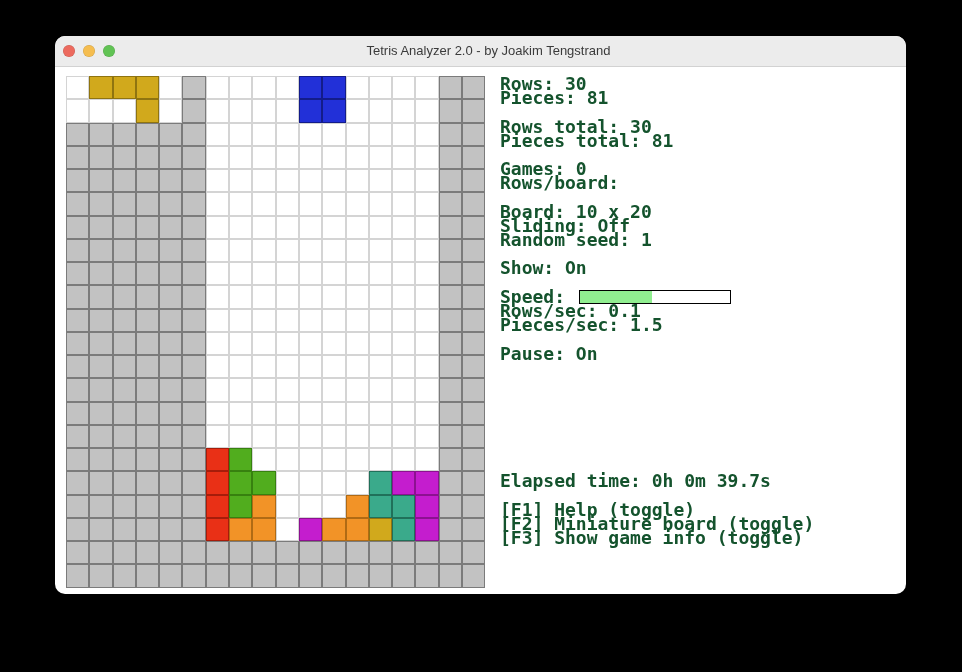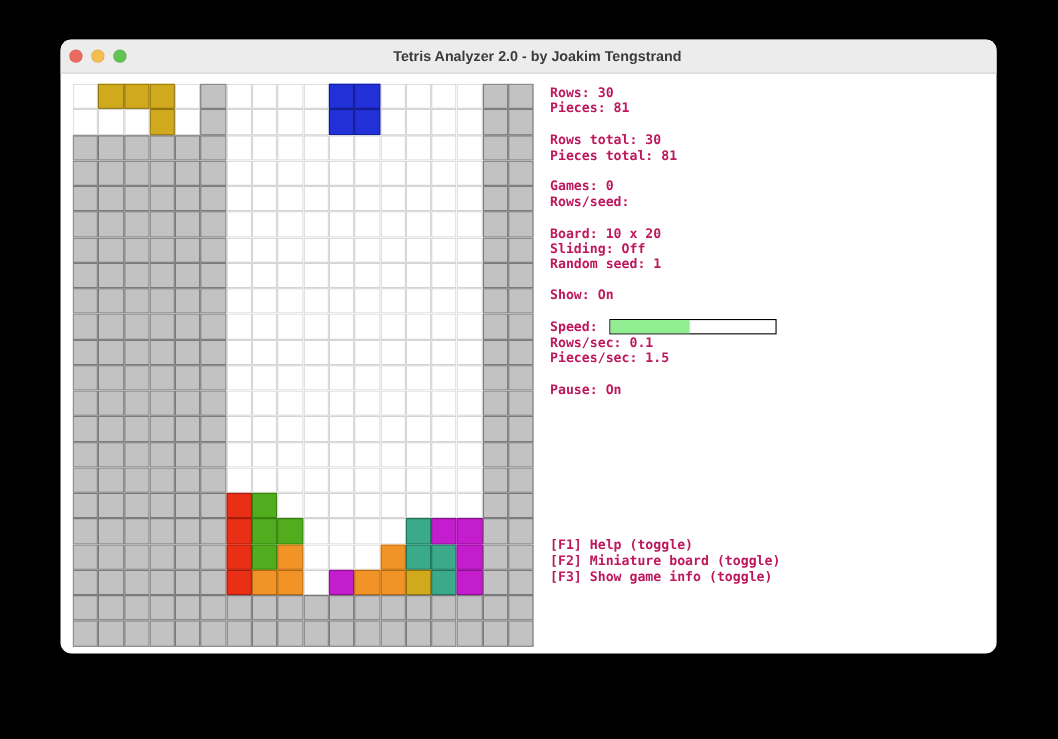--- a/index.html
+++ b/index.html
@@ -10,36 +10,36 @@
   .window{
     position:absolute;left:55px;top:36px;width:851px;height:558px;
     background:#ffffff;border-radius:10px;overflow:hidden;
     box-shadow:0 18px 40px rgba(0,0,0,0.55);
   }
   .titlebar{
     position:relative;height:30px;background:#ececec;border-bottom:1px solid #d2d2d2;
   }
   .title{
     position:absolute;left:0;right:0;top:0;height:30px;line-height:30px;
-    text-align:center;font-size:13px;font-weight:bold;color:#3b3b3b;margin-left:16px;
+    text-align:center;font-size:13px;font-weight:normal;color:#3b3b3b;margin-left:16px;
   }
   .lights{position:absolute;left:8px;top:9px;display:flex;gap:8px;}
   .light{width:12px;height:12px;border-radius:50%;display:inline-block;
     box-shadow:inset 0 0 0 0.5px rgba(0,0,0,0.15);}
   .board{
     position:absolute;left:11px;top:40px;
     display:grid;
     grid-template-columns:repeat(18,23.3px);
     grid-template-rows:repeat(22,23.25px);
   }
   .cell{width:23.3px;height:23.25px;}
   .panel{
     position:absolute;left:445px;top:41px;width:390px;
     font-family:"DejaVu Sans Mono","Liberation Mono",monospace;
-    font-size:12px;font-weight:600;color:#be185d;
+    font-size:18px;font-weight:600;color:#14532d;
   }
   .pline{height:14.2px;line-height:14.2px;white-space:pre;display:flex;align-items:center;}
   .speedbar{
     display:inline-block;width:150px;height:12px;border:1px solid;
     background:#ffffff;margin-left:3px;position:relative;vertical-align:middle;
   }
   .speedfill{display:block;height:100%;}
 </style>
 </head>
 <body>
@@ -452,39 +452,40 @@
       <div class="cell" style="background: rgb(194, 194, 194); box-shadow: rgb(123, 123, 123) 0px 0px 0px 1px inset;"></div>
     </div>
   <div class="panel">
       <div class="pline"><span>Rows: 30</span></div>
       <div class="pline"><span>Pieces: 81</span></div>
       <div class="pline"><span></span></div>
       <div class="pline"><span>Rows total: 30</span></div>
       <div class="pline"><span>Pieces total: 81</span></div>
       <div class="pline"><span></span></div>
       <div class="pline"><span>Games: 0</span></div>
-      <div class="pline"><span>Rows/seed:</span></div>
+      <div class="pline"><span>Rows/board:</span></div>
       <div class="pline"><span></span></div>
       <div class="pline"><span>Board: 10 x 20</span></div>
       <div class="pline"><span>Sliding: Off</span></div>
       <div class="pline"><span>Random seed: 1</span></div>
       <div class="pline"><span></span></div>
       <div class="pline"><span>Show: On</span></div>
       <div class="pline"><span></span></div>
       <div class="pline"><span>Speed: </span><span class="speedbar" style="border-color: rgb(0, 0, 0);"><span class="speedfill" style="width: 48%; background: rgb(144, 238, 144);"></span></span></div>
       <div class="pline"><span>Rows/sec: 0.1</span></div>
       <div class="pline"><span>Pieces/sec: 1.5</span></div>
       <div class="pline"><span></span></div>
       <div class="pline"><span>Pause: On</span></div>
       <div class="pline"><span></span></div>
       <div class="pline"><span></span></div>
       <div class="pline"><span></span></div>
       <div class="pline"><span></span></div>
       <div class="pline"><span></span></div>
       <div class="pline"><span></span></div>
       <div class="pline"><span></span></div>
       <div class="pline"><span></span></div>
+      <div class="pline"><span>Elapsed time: 0h 0m 39.7s</span></div>
       <div class="pline"><span></span></div>
       <div class="pline"><span>[F1] Help (toggle)</span></div>
       <div class="pline"><span>[F2] Miniature board (toggle)</span></div>
       <div class="pline"><span>[F3] Show game info (toggle)</span></div>
     </div>
 </div>
 
 </body></html>

